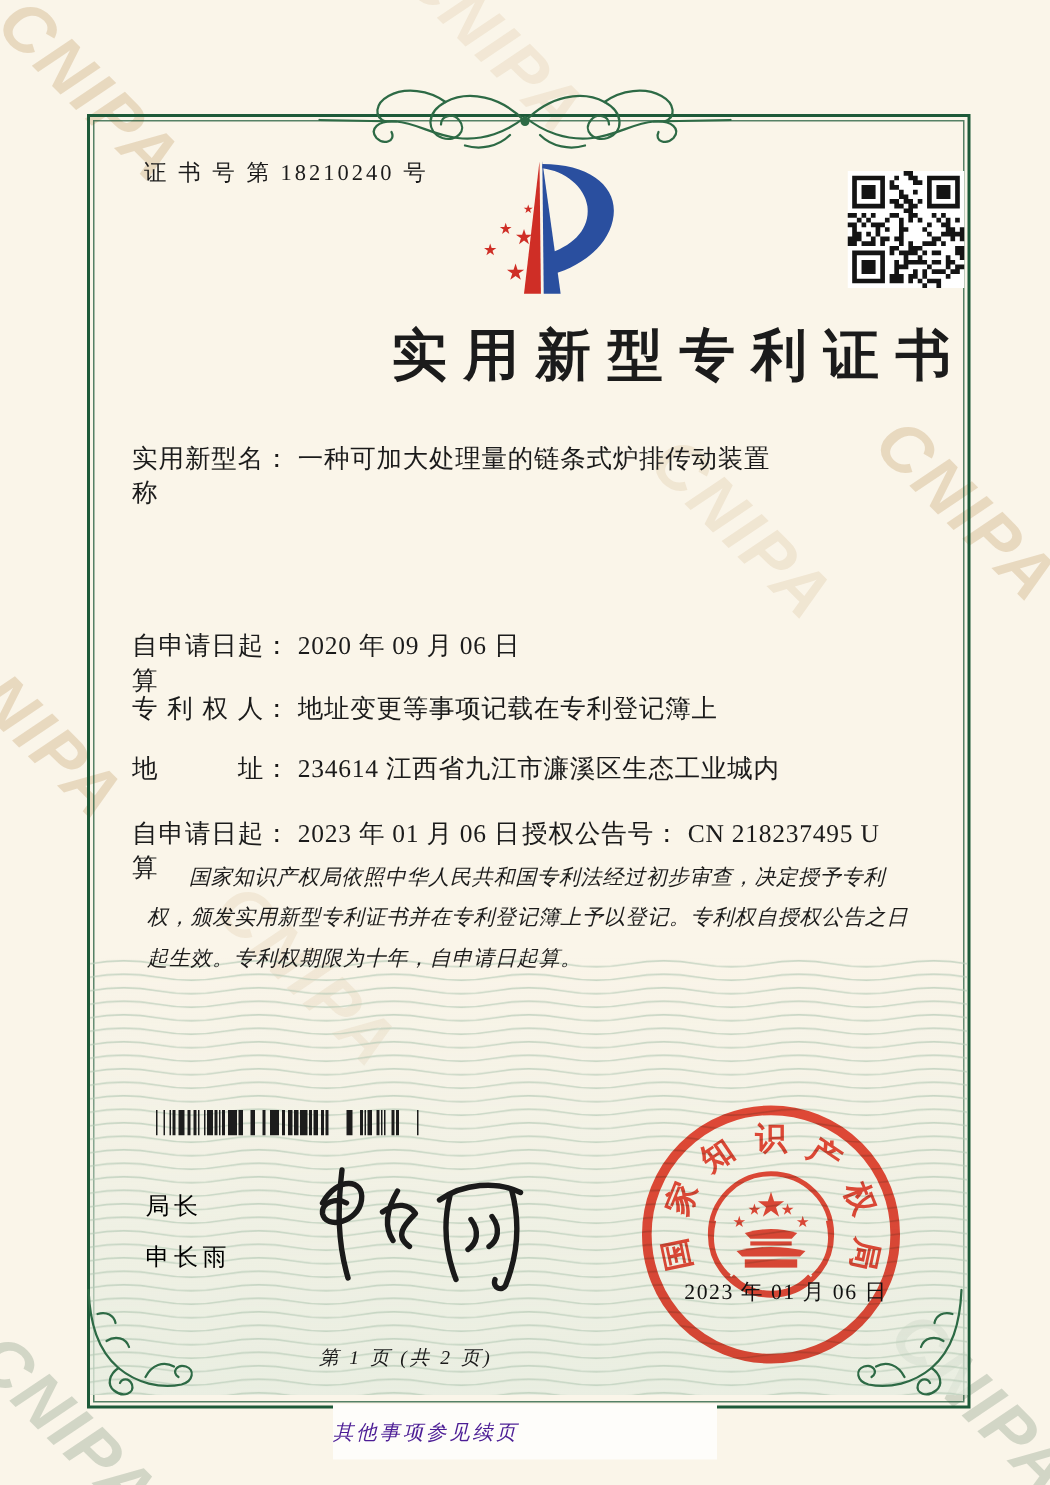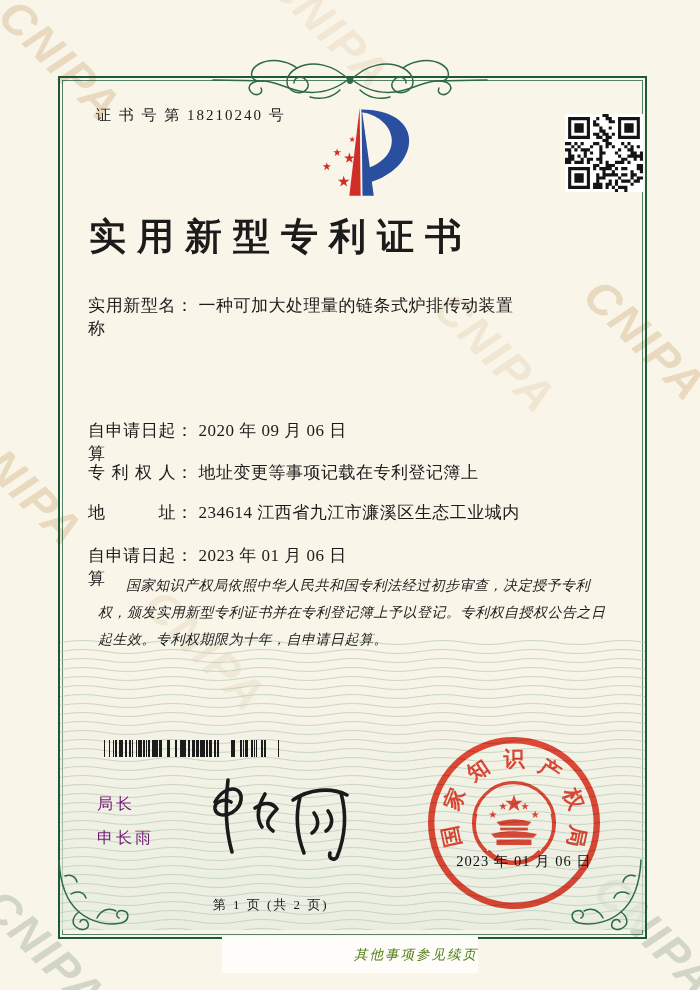--- a/index.html
+++ b/index.html
@@ -26,58 +26,58 @@
   }
   .frame-inner{position:absolute;inset:2px;border:1px solid rgba(29,90,57,.75);}
   .waves{position:absolute;left:0;top:560px;width:100%;height:292px;z-index:0;}
   .wave-tint{position:absolute;left:0;top:560px;width:100%;height:292px;
     background:linear-gradient(rgba(236,241,230,0),rgba(229,236,223,.8));z-index:0;}
   
   .cert-no{position:absolute;left:36px;top:28px;font-size:15px;letter-spacing:2px;z-index:2;}
   .logo{position:absolute;left:238px;top:22px;width:144px;height:108px;z-index:2;}
   .qr{position:absolute;left:505px;top:36px;width:78px;height:78px;z-index:2;}
   .title{
-    position:absolute;left:0;top:134px;width:100%;text-align:left;
-    font-size:37px;font-weight:bold;letter-spacing:11px;text-indent:11px;z-index:2;padding-left:18px;
+    position:absolute;left:0;top:134px;width:100%;text-align:right;
+    font-size:37px;font-weight:bold;letter-spacing:11px;text-indent:11px;z-index:2;
   }
   
   .field-row{position:absolute;left:28px;width:520px;font-size:17px;letter-spacing:.5px;z-index:2;}
   .flabel{display:inline-block;width:88px;text-align:justify;text-align-last:justify;vertical-align:top;}
   .fvalue{margin-left:5px;}
   .grant2{position:absolute;left:260px;top:0;}
   
   .body-text{
     position:absolute;left:38px;top:494px;width:514px;z-index:2;
     font-size:14px;line-height:27px;font-style:italic;letter-spacing:.5px;
   }
   .body-text p{margin:0;text-indent:2em;}
   .barcode{position:absolute;left:42px;top:662px;width:180px;height:17px;z-index:2;}
   
   .signer{position:absolute;left:37px;top:716px;z-index:2;
     font-family:"Liberation Sans","DejaVu Sans",sans-serif;
-    font-size:16px;letter-spacing:3px;color:#701a75;}
+    font-size:16px;letter-spacing:3px;color:#000000;}
   .signer div{margin-bottom:13px;}
   .signature{position:absolute;left:137px;top:692px;width:178px;height:94px;z-index:2;}
   
   .seal{position:absolute;left:362px;top:653px;width:184px;height:184px;z-index:3;
     mix-blend-mode:multiply;opacity:.93;}
   .seal-date{position:absolute;left:368px;top:774px;width:192px;text-align:center;
     font-size:14.5px;letter-spacing:1px;color:#111;z-index:4;}
   .footer-page{position:absolute;left:0;top:818px;width:72%;text-align:center;
-    font-size:13px;letter-spacing:2px;z-index:2;}
+    font-size:13px;letter-spacing:2px;z-index:2;font-style:italic;}
   
   .orn-top{position:absolute;left:210px;top:50px;width:280px;height:62px;z-index:2;}
   .orn-corner{position:absolute;width:80px;height:80px;z-index:2;}
   .orn-br{left:567px;top:854px;}
   .orn-bl{left:53px;top:854px;transform:scaleX(-1);}
   
   .bottom-strip{position:absolute;left:222px;top:936px;width:256px;height:37px;
     background:#fefdfa;z-index:2;}
-  .bottom-note{width:100%;text-align:right;line-height:37px;font-size:13.5px;
-    font-style:italic;letter-spacing:2px;color:#4d7c0f;}
+  .bottom-note{width:100%;text-align:left;line-height:37px;font-size:13.5px;
+    font-style:italic;letter-spacing:2px;color:#4c1d95;}
 </style>
 </head>
 <body>
 
 <svg width="0" height="0" style="position:absolute" aria-hidden="true">
   <defs>
     <path id="star" d="M0,-1 L0.2245,-0.309 0.951,-0.309 0.3633,0.118 0.5878,0.809 0,0.382 -0.5878,0.809 -0.3633,0.118 -0.951,-0.309 -0.2245,-0.309 Z"></path>
     <g id="ornR" fill="none" stroke="#2d6a45" stroke-width="1.5" stroke-linecap="round">
       <path d="M140,31 C156,14 178,10 193,18 C206,25 206,38 195,42 C186,45 178,37 184,30 C188,25 196,27 196,33"></path>
       <path d="M140,28 C152,38 168,44 185,42 C202,40 212,32 226,31 C238,30 244,36 239,42 C234,47 226,44 229,38"></path>
@@ -149,20 +149,23 @@
     </div>
     <div class="field-row" style="top:383px">
       <span class="flabel">专利权人</span><span>：</span><span class="fvalue">地址变更等事项记载在专利登记簿上</span>
     </div>
     <div class="field-row" style="top:423px">
       <span class="flabel">地址</span><span>：</span><span class="fvalue">234614 江西省九江市濂溪区生态工业城内</span>
     </div>
 
     <div class="field-row" style="top:466px">
       <span class="flabel">自申请日起算</span><span>：</span><span class="fvalue">2023 年 01 月 06 日</span>
+      <span class="grant2">
+        <span class="flabel">授权公告号</span><span>：</span><span class="fvalue">CN 218237495 U</span>
+      </span>
     </div>
 
     <div class="body-text">
       <p>国家知识产权局依照中华人民共和国专利法经过初步审查，决定授予专利权，颁发实用新型专利证书并在专利登记簿上予以登记。专利权自授权公告之日起生效。专利权期限为十年，自申请日起算。</p>
     </div>
 
     <svg class="barcode" viewBox="0 0 180 17" preserveAspectRatio="none">
       <path id="barcode-path" fill="#1c1c1c" d="M2 0h1v17h-1zM7 0h1v17h-1zM11 0h1v17h-1zM13 0h2v17h-2zM17 0h2v17h-2zM19 0h2v17h-2zM23 0h2v17h-2zM27 0h2v17h-2zM30 0h1v17h-1zM34 0h1v17h-1zM36 0h2v17h-2zM38 0h2v17h-2zM41 0h2v17h-2zM44 0h1v17h-1zM46 0h2v17h-2zM50 0h1v17h-1zM51 0h2v17h-2zM53 0h1v17h-1zM54 0h2v17h-2zM57 0h2v17h-2zM59 0h1v17h-1zM65 0h3v17h-3zM73 0h2v17h-2zM78 0h1v17h-1zM79 0h3v17h-3zM82 0h1v17h-1zM83 0h1v17h-1zM86 0h1v17h-1zM87 0h1v17h-1zM90 0h1v17h-1zM91 0h2v17h-2zM94 0h1v17h-1zM95 0h2v17h-2zM98 0h1v17h-1zM99 0h1v17h-1zM100 0h1v17h-1zM101 0h2v17h-2zM104 0h2v17h-2zM107 0h3v17h-3zM112 0h2v17h-2zM115 0h2v17h-2zM129 0h1v17h-1zM130 0h3v17h-3zM138 0h2v17h-2zM141 0h1v17h-1zM143 0h3v17h-3zM149 0h1v17h-1zM150 0h1v17h-1zM152 0h1v17h-1zM154 0h1v17h-1zM159 0h2v17h-2zM162 0h2v17h-2zM176 0h1v17h-1z"></path>
     </svg>
 

